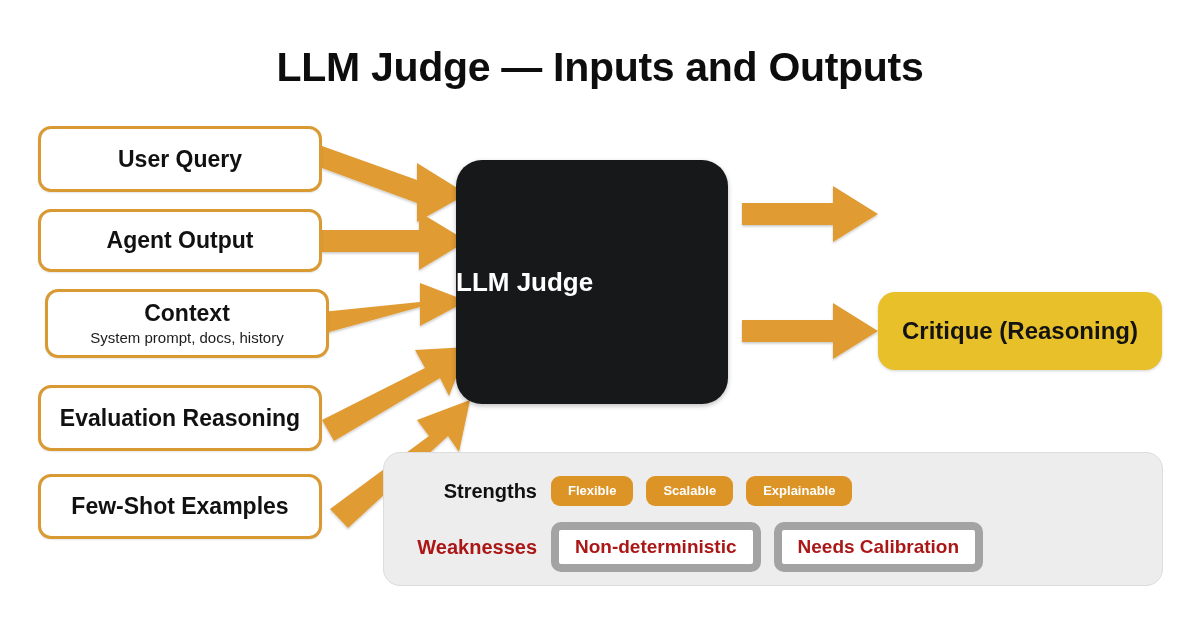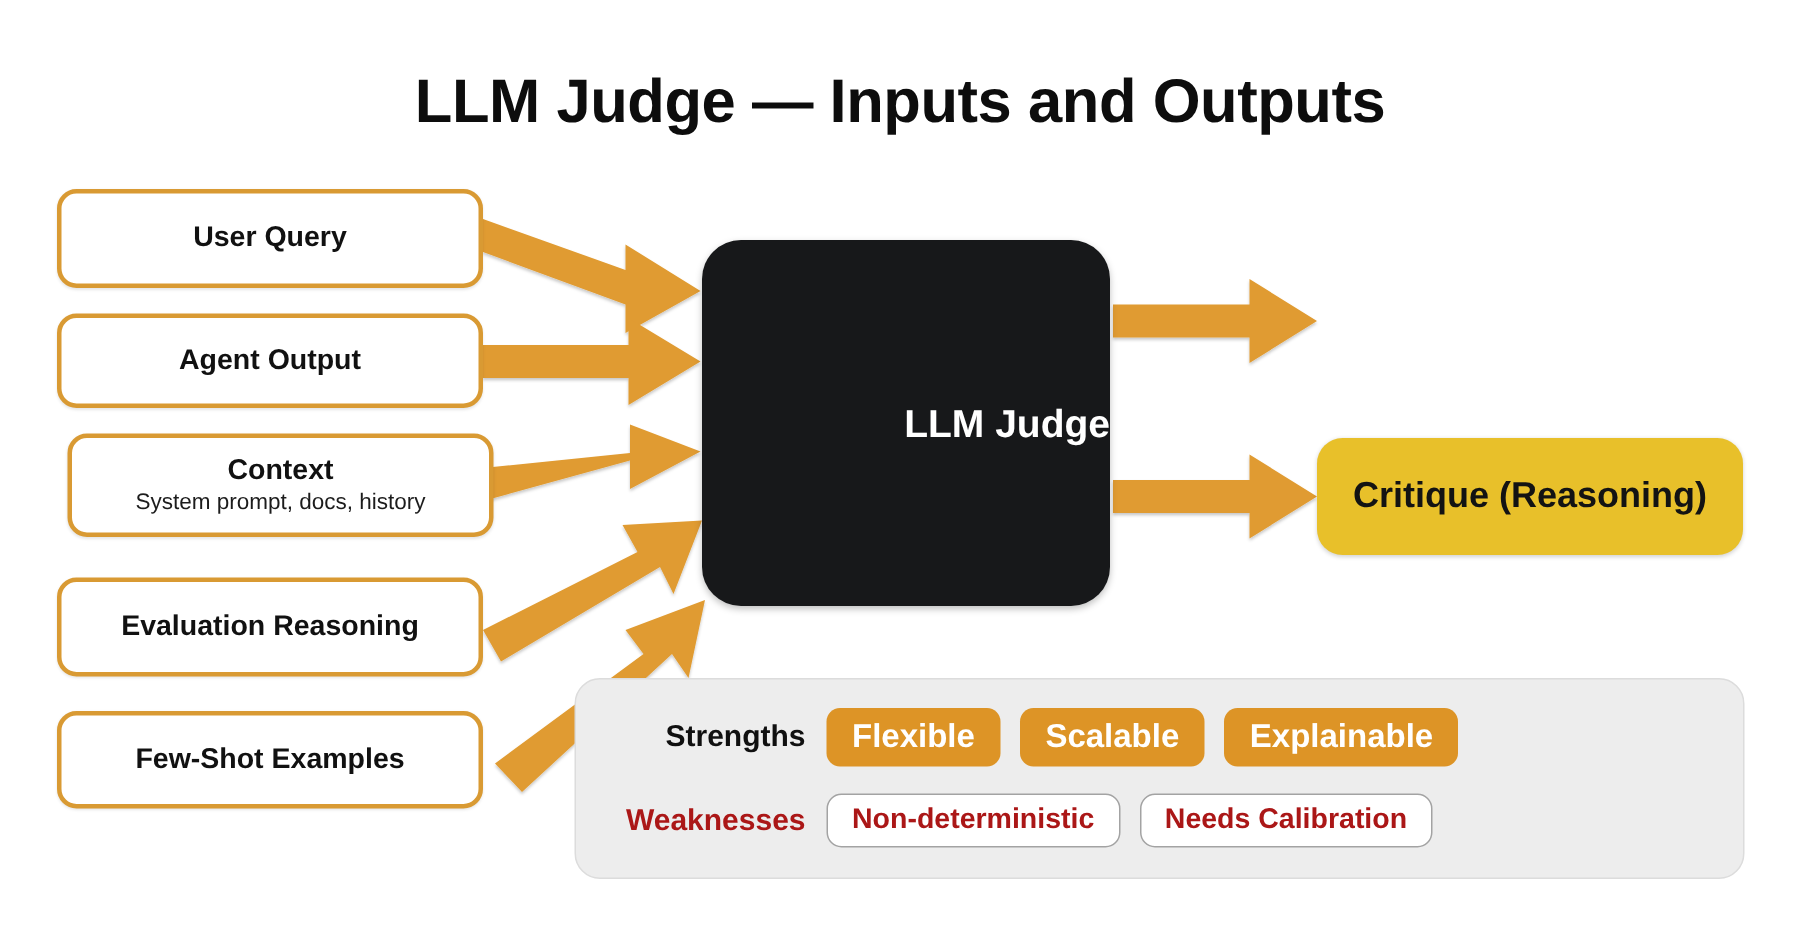--- a/index.html
+++ b/index.html
@@ -53,47 +53,47 @@
     background: #ffffff;
     border: 3px solid #d99a33;
     border-radius: 13px;
     display: flex;
     flex-direction: column;
     align-items: center;
     justify-content: center;
     box-shadow: 0 1px 2px rgba(0,0,0,0.10);
   }
   .input-title {
-    font-size: 19px;
+    font-size: 23px;
     font-weight: bold;
     color: #111111;
     line-height: 1.15;
     white-space: nowrap;
   }
   .input-sub {
     font-size: 15px;
     font-weight: normal;
     color: #1c1c1c;
     line-height: 1.2;
     margin-top: 2px;
     white-space: nowrap;
   }
 
   
   #judge {
     position: absolute;
-    left: 468px;
+    left: 456px;
     top: 160px;
     width: 272px;
     height: 244px;
     background: #17181a;
     border-radius: 26px;
     display: flex;
     align-items: center;
-    justify-content: flex-end;
+    justify-content: flex-start;
     box-shadow: 0 2px 5px rgba(0,0,0,0.25);
   }
   #judge-label {
     color: #ffffff;
     font-size: 26px;
     font-weight: bold;
     white-space: nowrap;
   }
 
   
@@ -153,34 +153,34 @@
 
   .pill-group {
     display: flex;
     align-items: center;
     gap: 13px;
     margin-left: 14px;
   }
   .pill-strength {
     background: #dd9426;
     color: #ffffff;
-    font-size: 22px;
+    font-size: 13px;
     font-weight: bold;
     padding: 8px 17px 9px 17px;
     border-radius: 9px;
     white-space: nowrap;
     line-height: 1;
   }
   .pill-weakness {
     background: #ffffff;
     color: #ab1717;
     font-size: 19px;
     font-weight: bold;
     padding: 7px 16px 8px 16px;
-    border: 1px solid #a3a3a3;
+    border: 8px solid #a3a3a3;
     border-radius: 10px;
     white-space: nowrap;
     line-height: 1;
   }
 </style>
 </head>
 <body>
 
 <div id="canvas">
 

